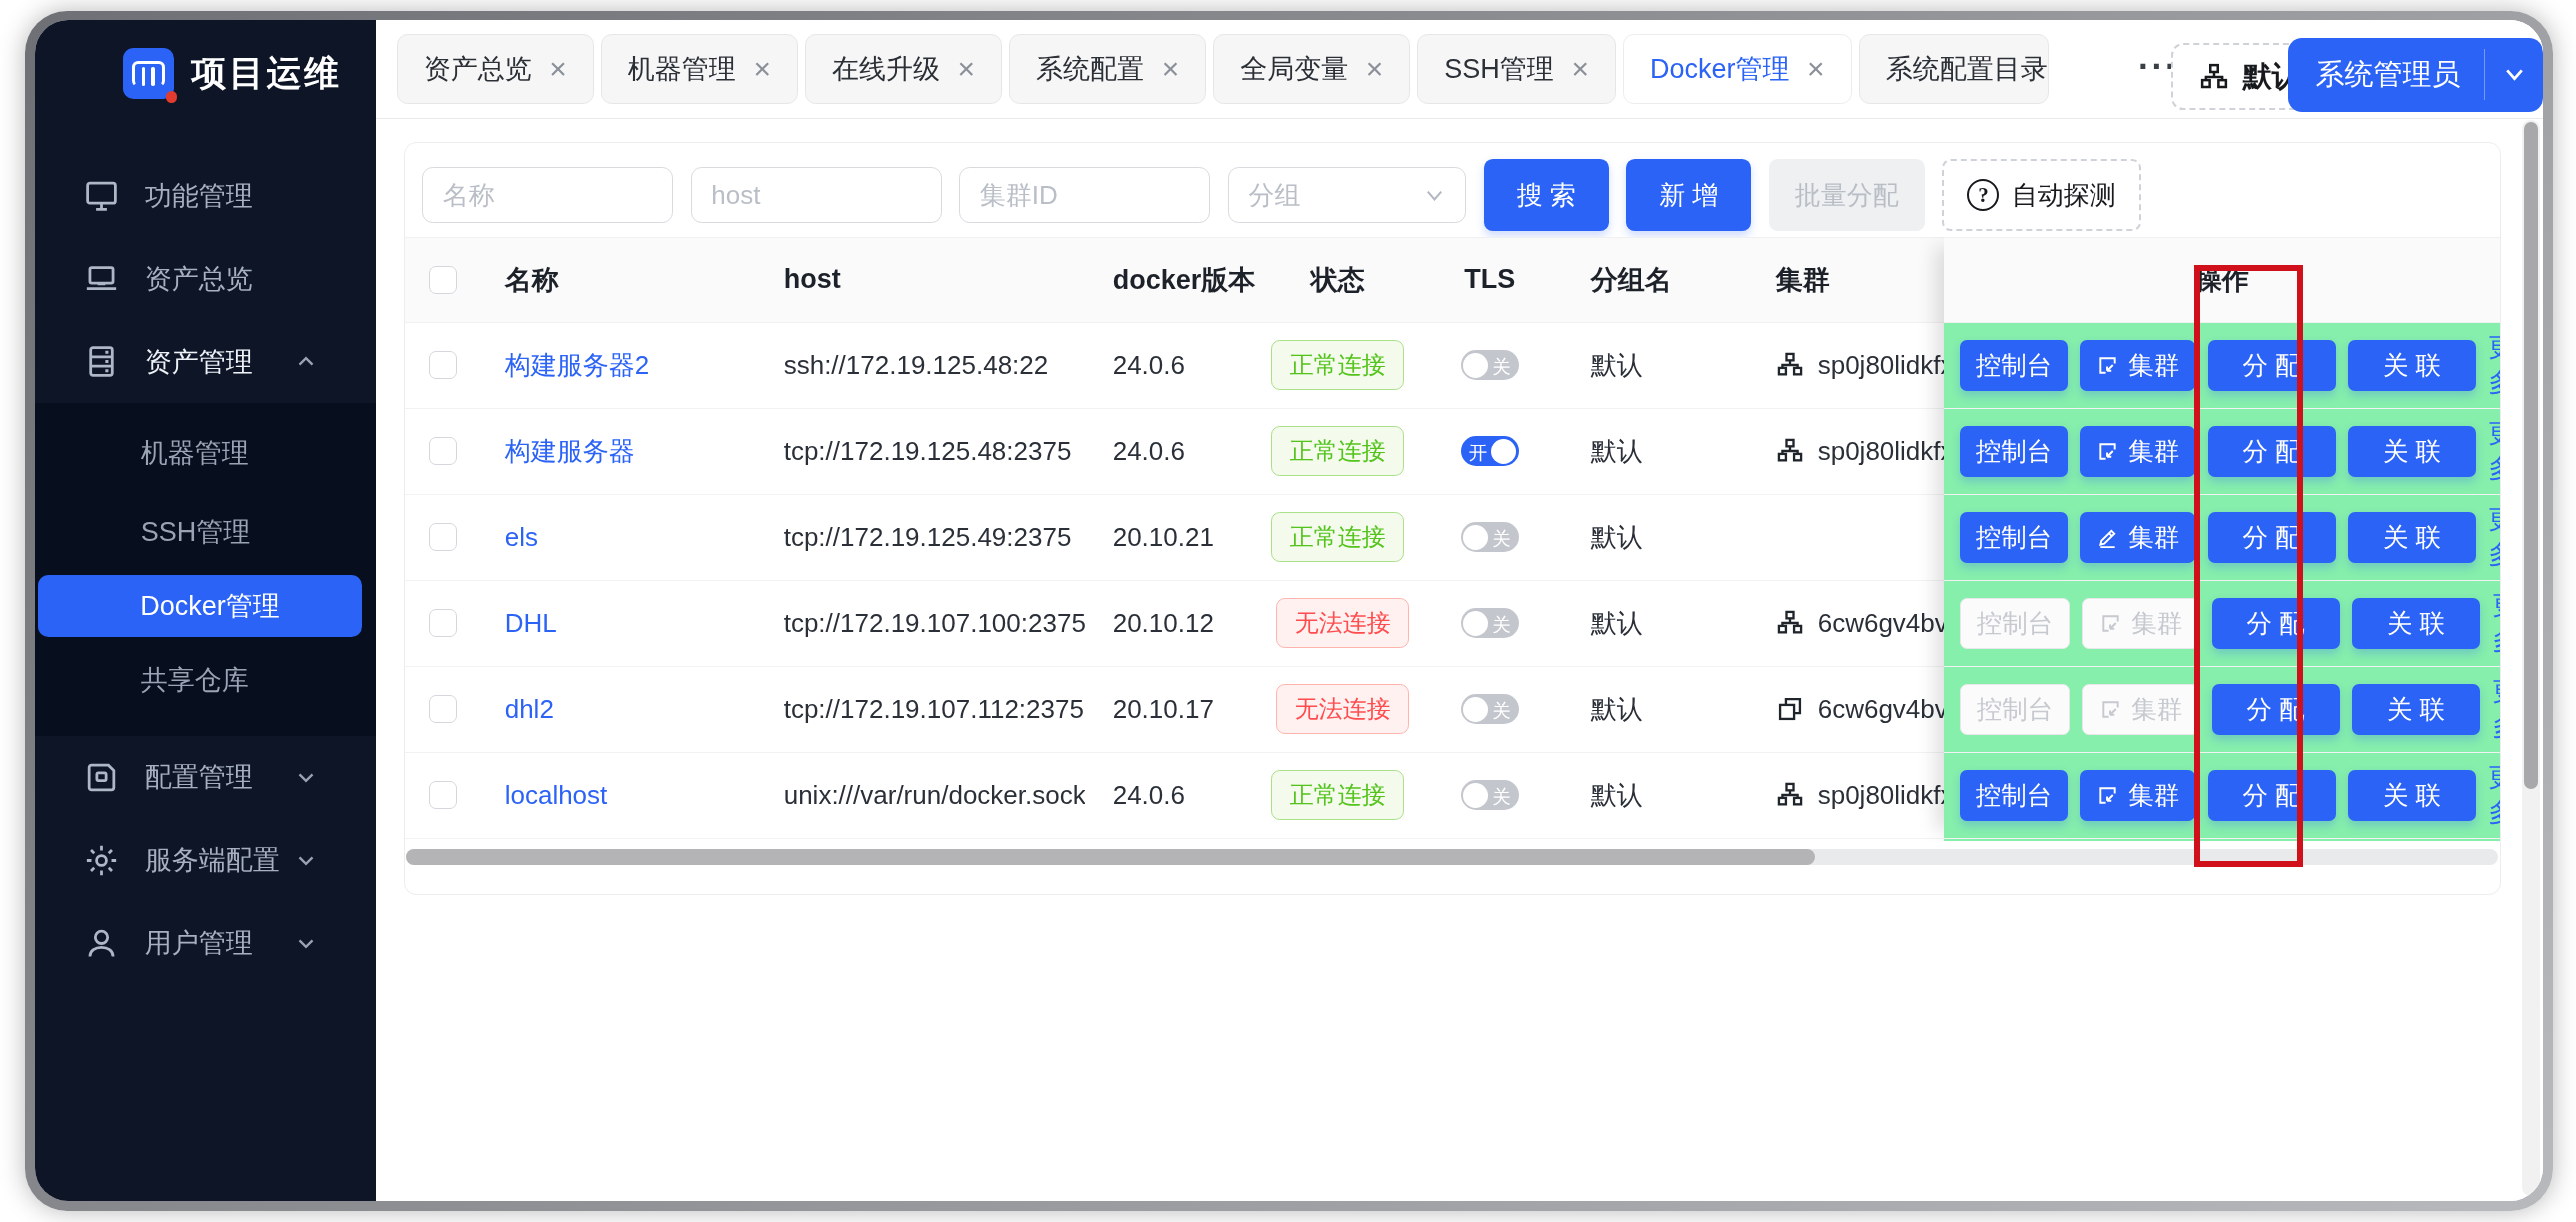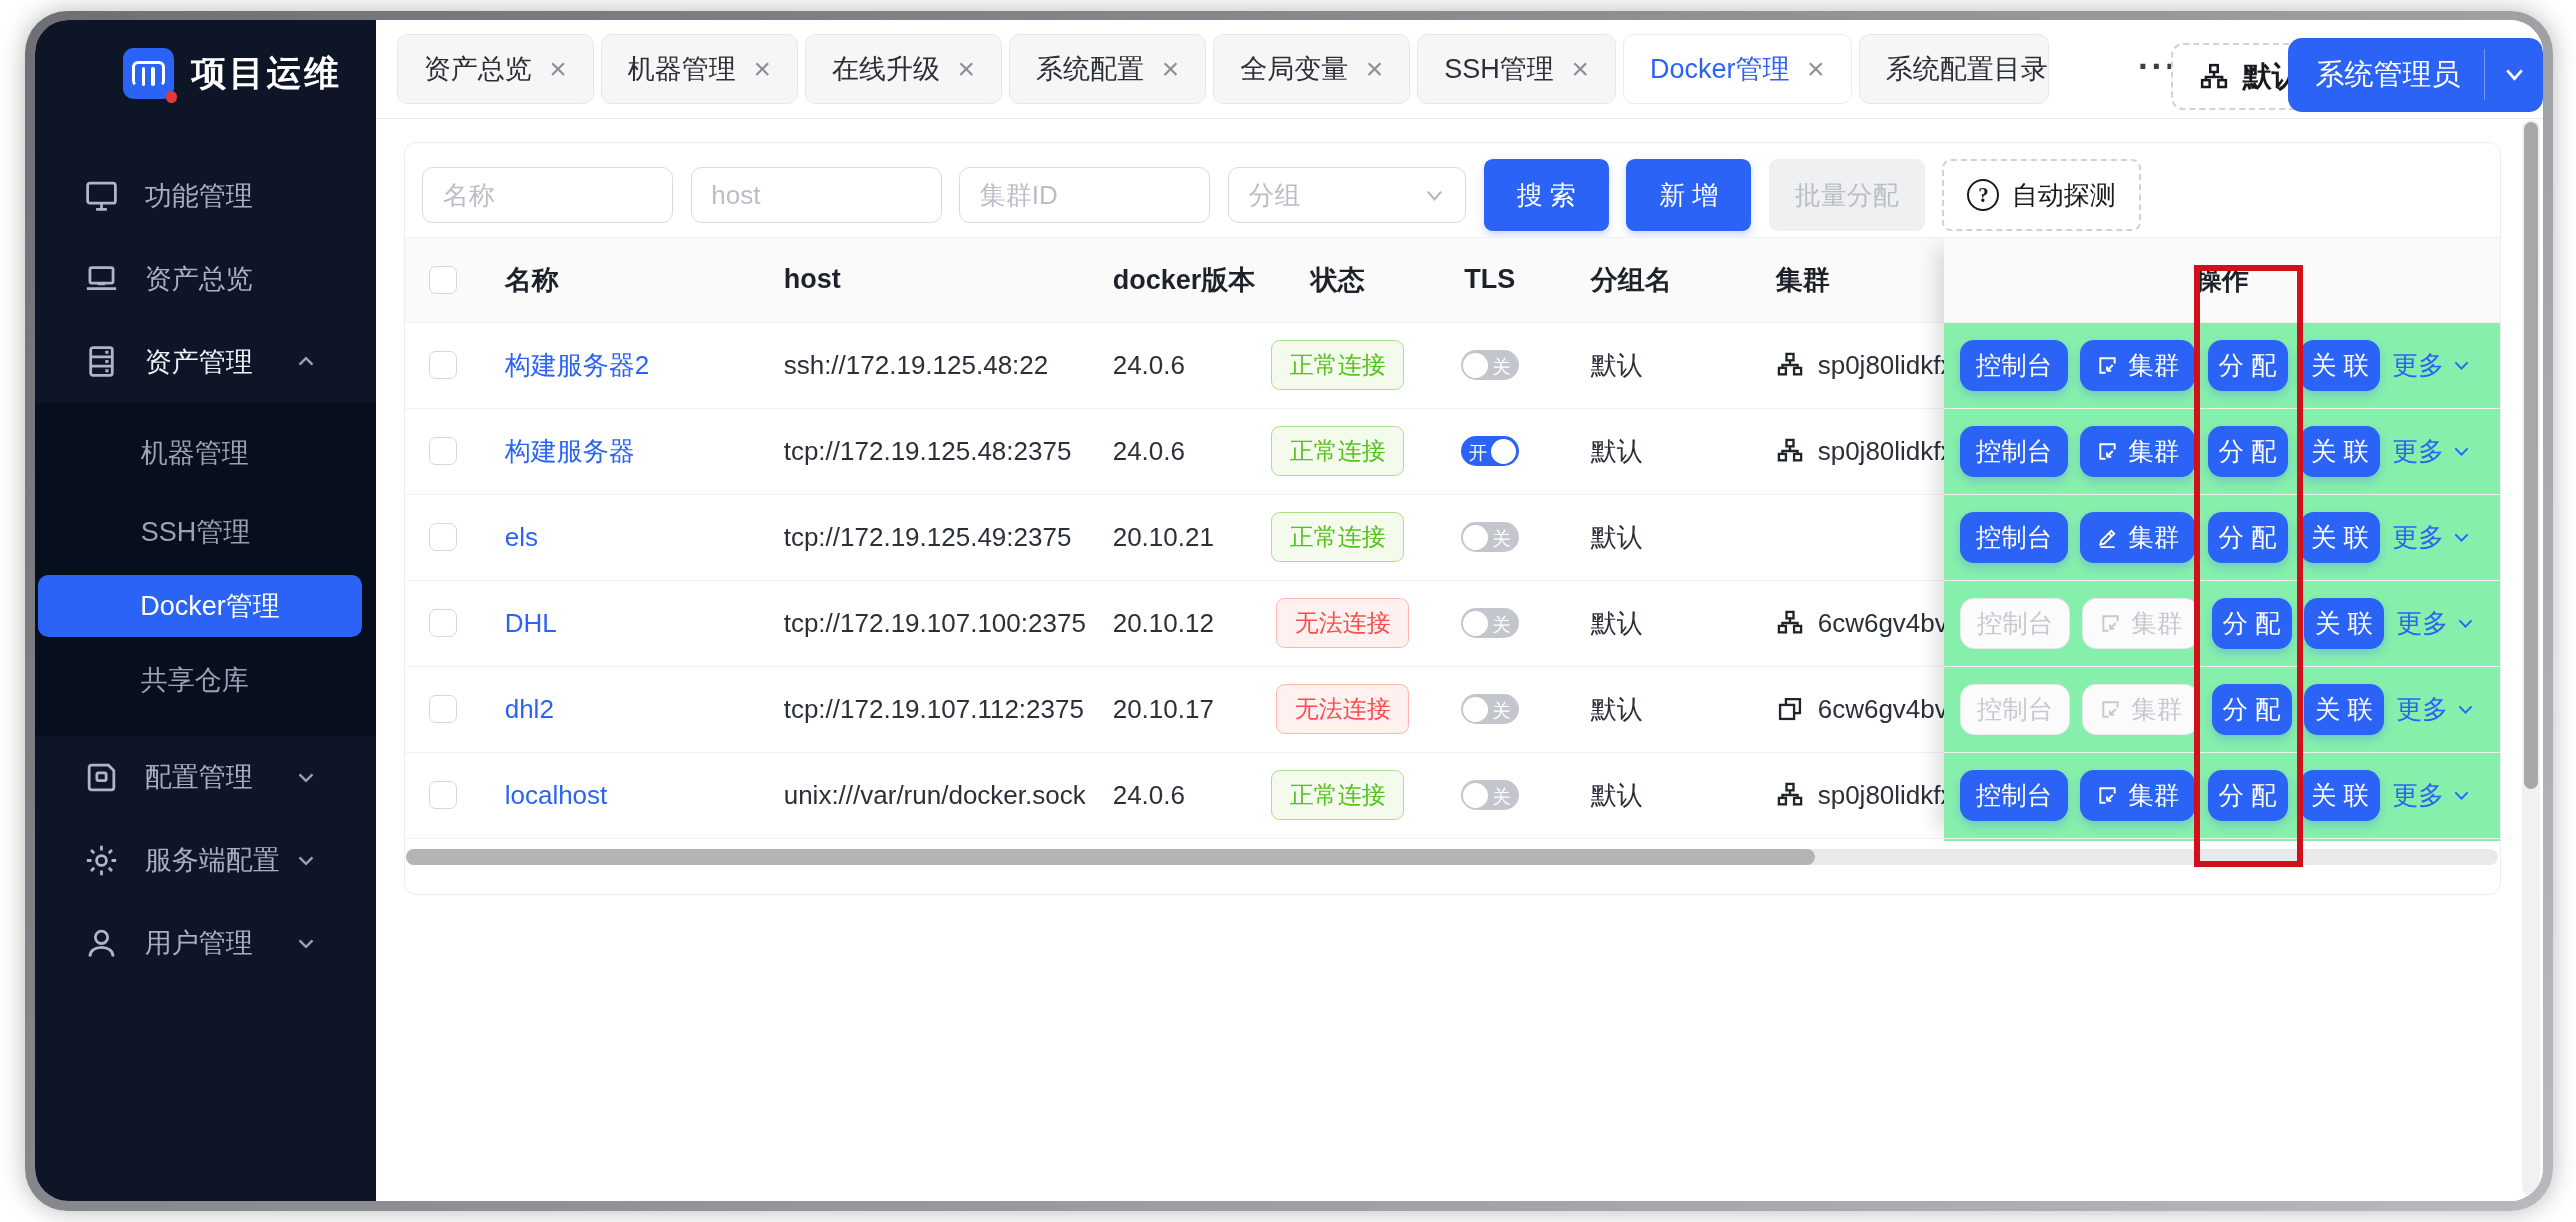--- a/index.html
+++ b/index.html
@@ -123,29 +123,29 @@
   .cluster-glyph { width:28px; height:28px; color:#20242b; flex:0 0 auto; }
 
   
   .actions-col { position:absolute; top:0; right:0; bottom:0; width:556px; background:#86efac;
     box-shadow:-16px 0 19.4px -8.8px rgba(0,0,0,.14); }
   .actions-header { height:86px; background:#fafafa; border-top:1.8px solid #f0f0f1;
     border-bottom:1.8px solid #f0f0f1; display:flex; align-items:center; justify-content:center;
     font-weight:700; font-size:27px; color:#1d2129; }
   .actions-row { height:86px; display:flex; align-items:center; gap:12.3px; padding-left:16px;
     border-bottom:1.8px solid #f2f2f3; }
-  .a-btn { height:51px; border-radius:14px; font-size:25.5px; display:flex; align-items:center;
+  .a-btn { height:51px; border-radius:7px; font-size:25.5px; display:flex; align-items:center;
     justify-content:center; gap:8.8px; padding:0 16px; cursor:pointer; border:none;
     background:#2b63f6; color:#fff; box-shadow:0 4.4px 8px rgba(43,99,246,.25);
     font-family:"Liberation Sans","DejaVu Sans",sans-serif; white-space:nowrap; }
   .a-btn .icon { width:23px; height:23px; color:#fff; }
   .a-btn.is-disabled { background:#fbfbfc; border:1.8px solid #e8e8ea; color:#c6c9cf;
     box-shadow:none; cursor:not-allowed; }
   .a-btn.is-disabled .icon { color:#c6c9cf; }
-  .a-btn.spaced { letter-spacing:7px; text-indent:7px; padding:0 4px; }
+  .a-btn.spaced { letter-spacing:7px; text-indent:7px; padding:0 28px; }
   .more-link { display:flex; align-items:center; gap:7px; color:#2b63f6; font-size:26px; cursor:pointer; }
   .more-link svg { width:21px; height:21px; }
 
   
   .h-scroll { position:relative; margin:8.8px 1.8px 0; height:16px; background:#e9eaec; border-radius:8px; }
   .h-thumb { position:absolute; left:0; top:0; height:16px; width:1409px; background:#b4b4b6; border-radius:8px; }
   .v-scroll { position:absolute; right:3.5px; top:100px; bottom:5.3px; width:17.6px; background:#f1f1f2; border-radius:8.8px; }
   .v-thumb { position:absolute; left:1.8px; right:1.8px; top:1.8px; height:667px; background:#a8a8aa; border-radius:8.8px; }
 
   

